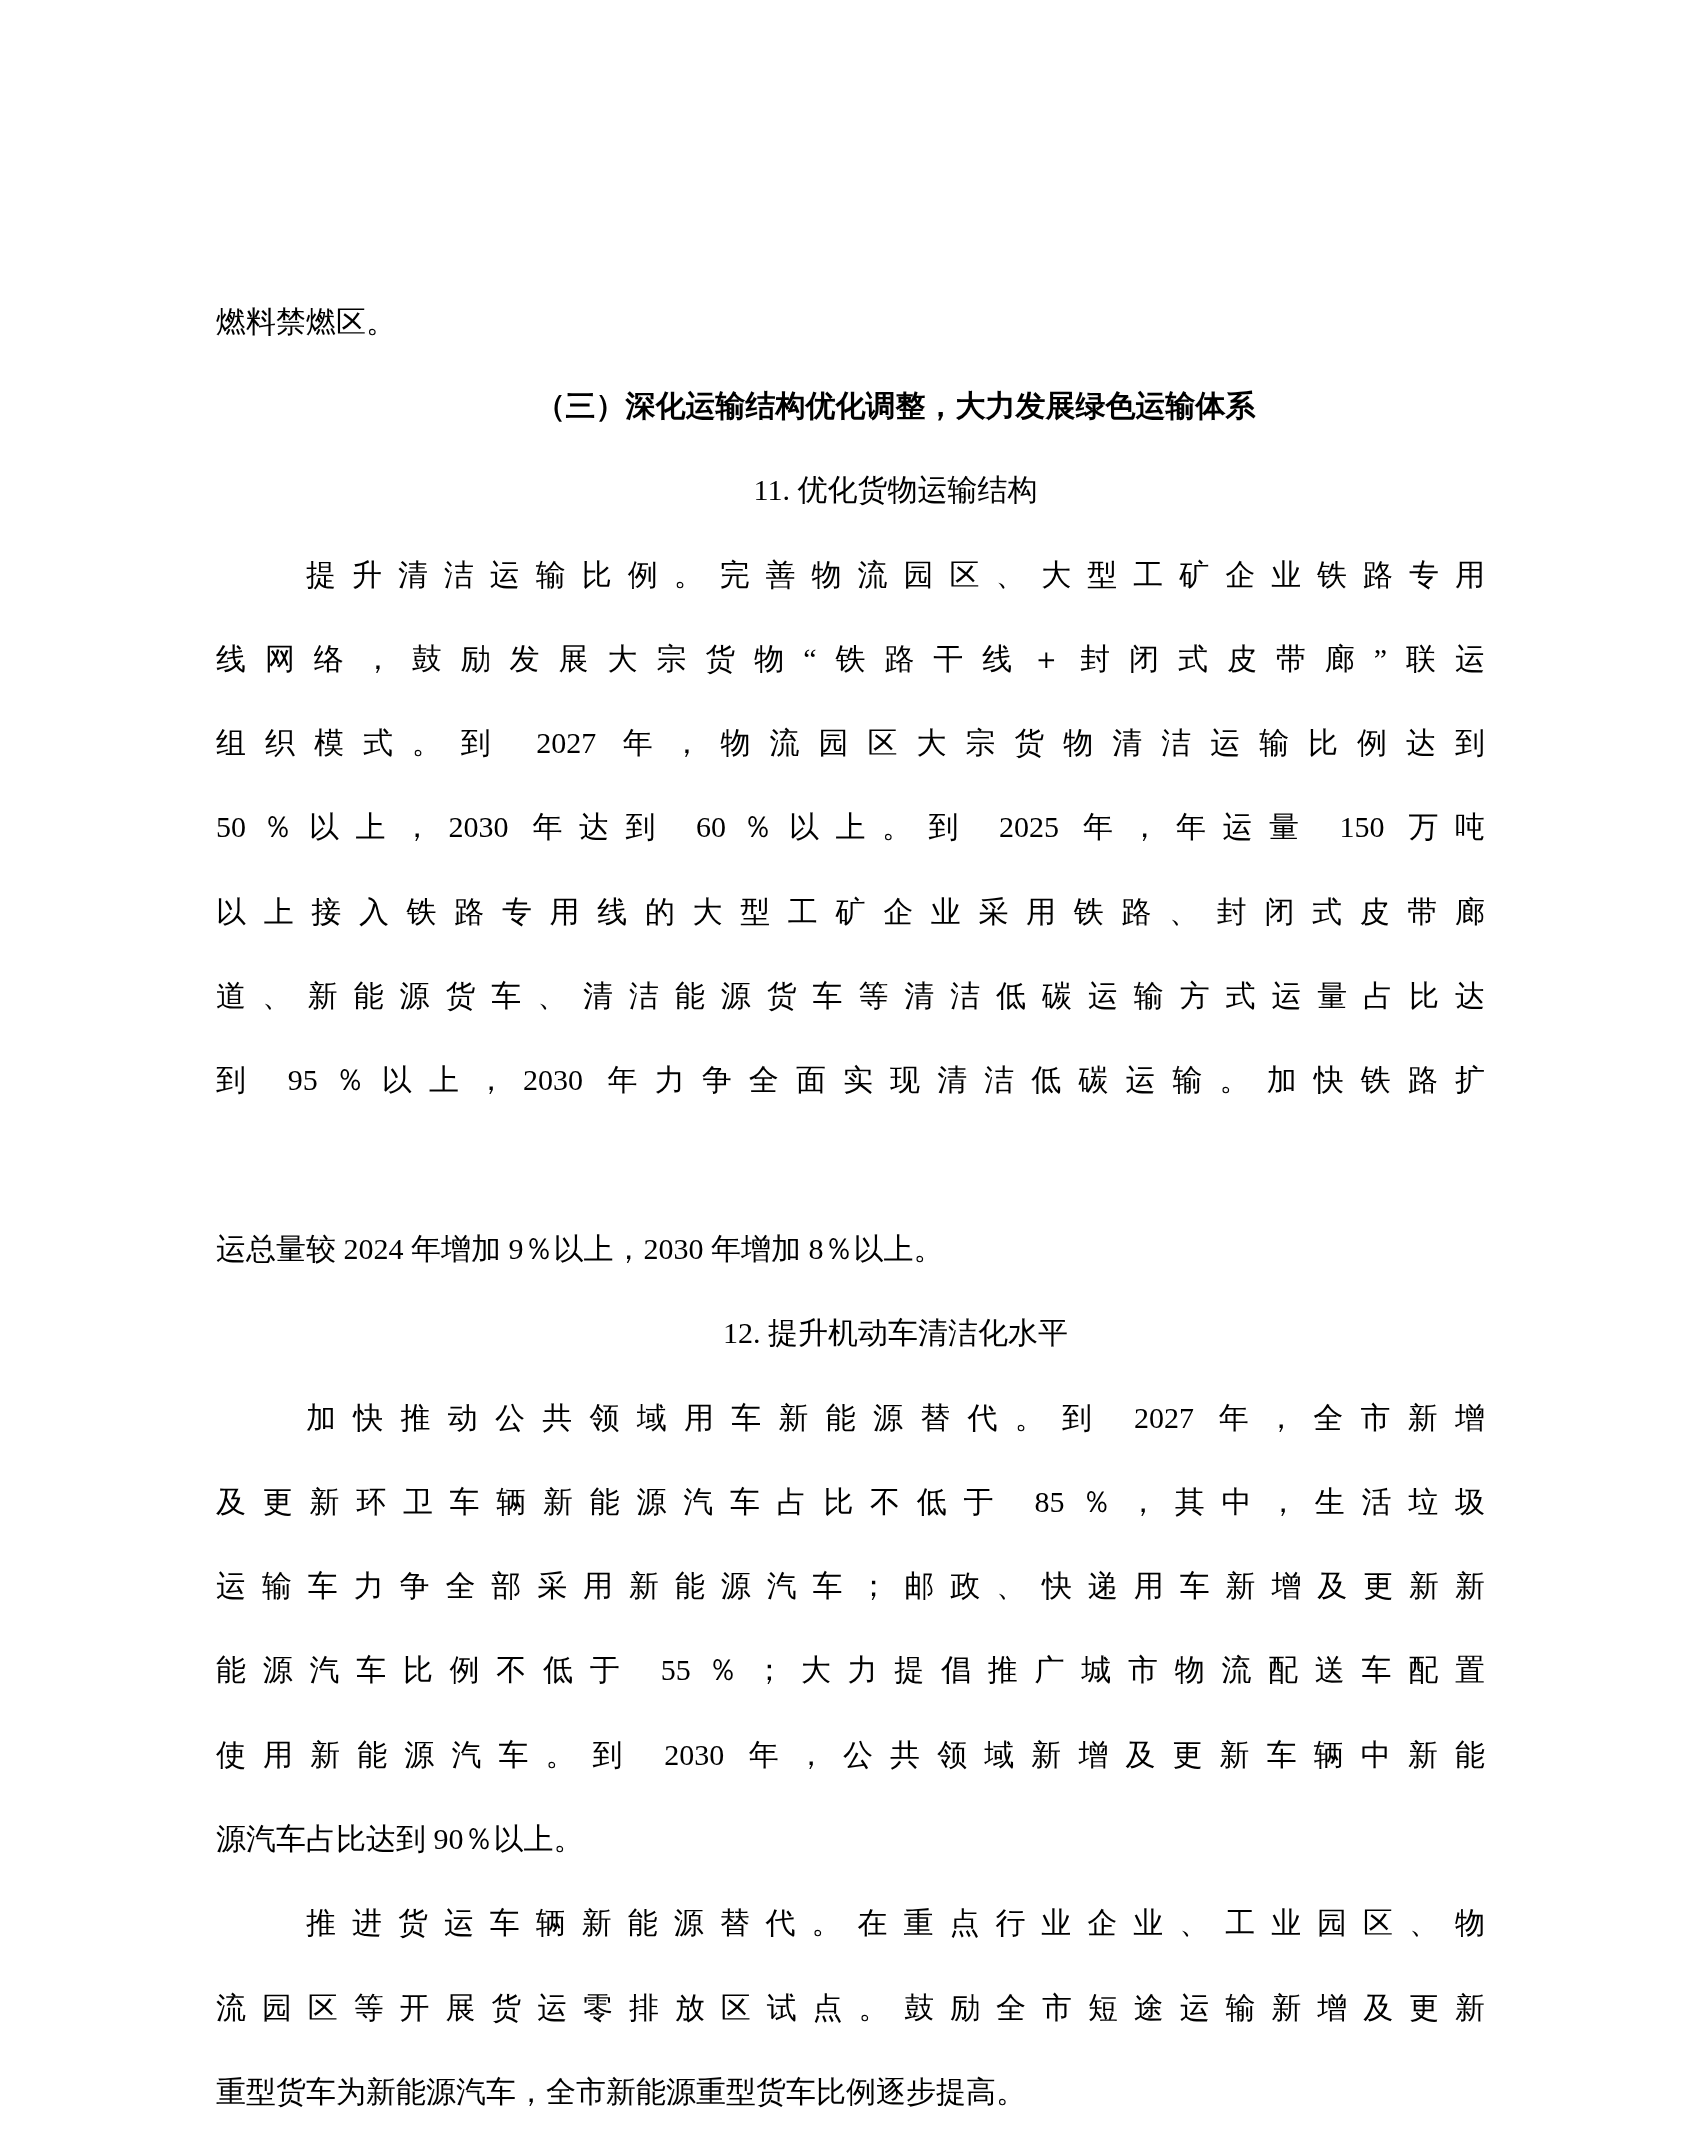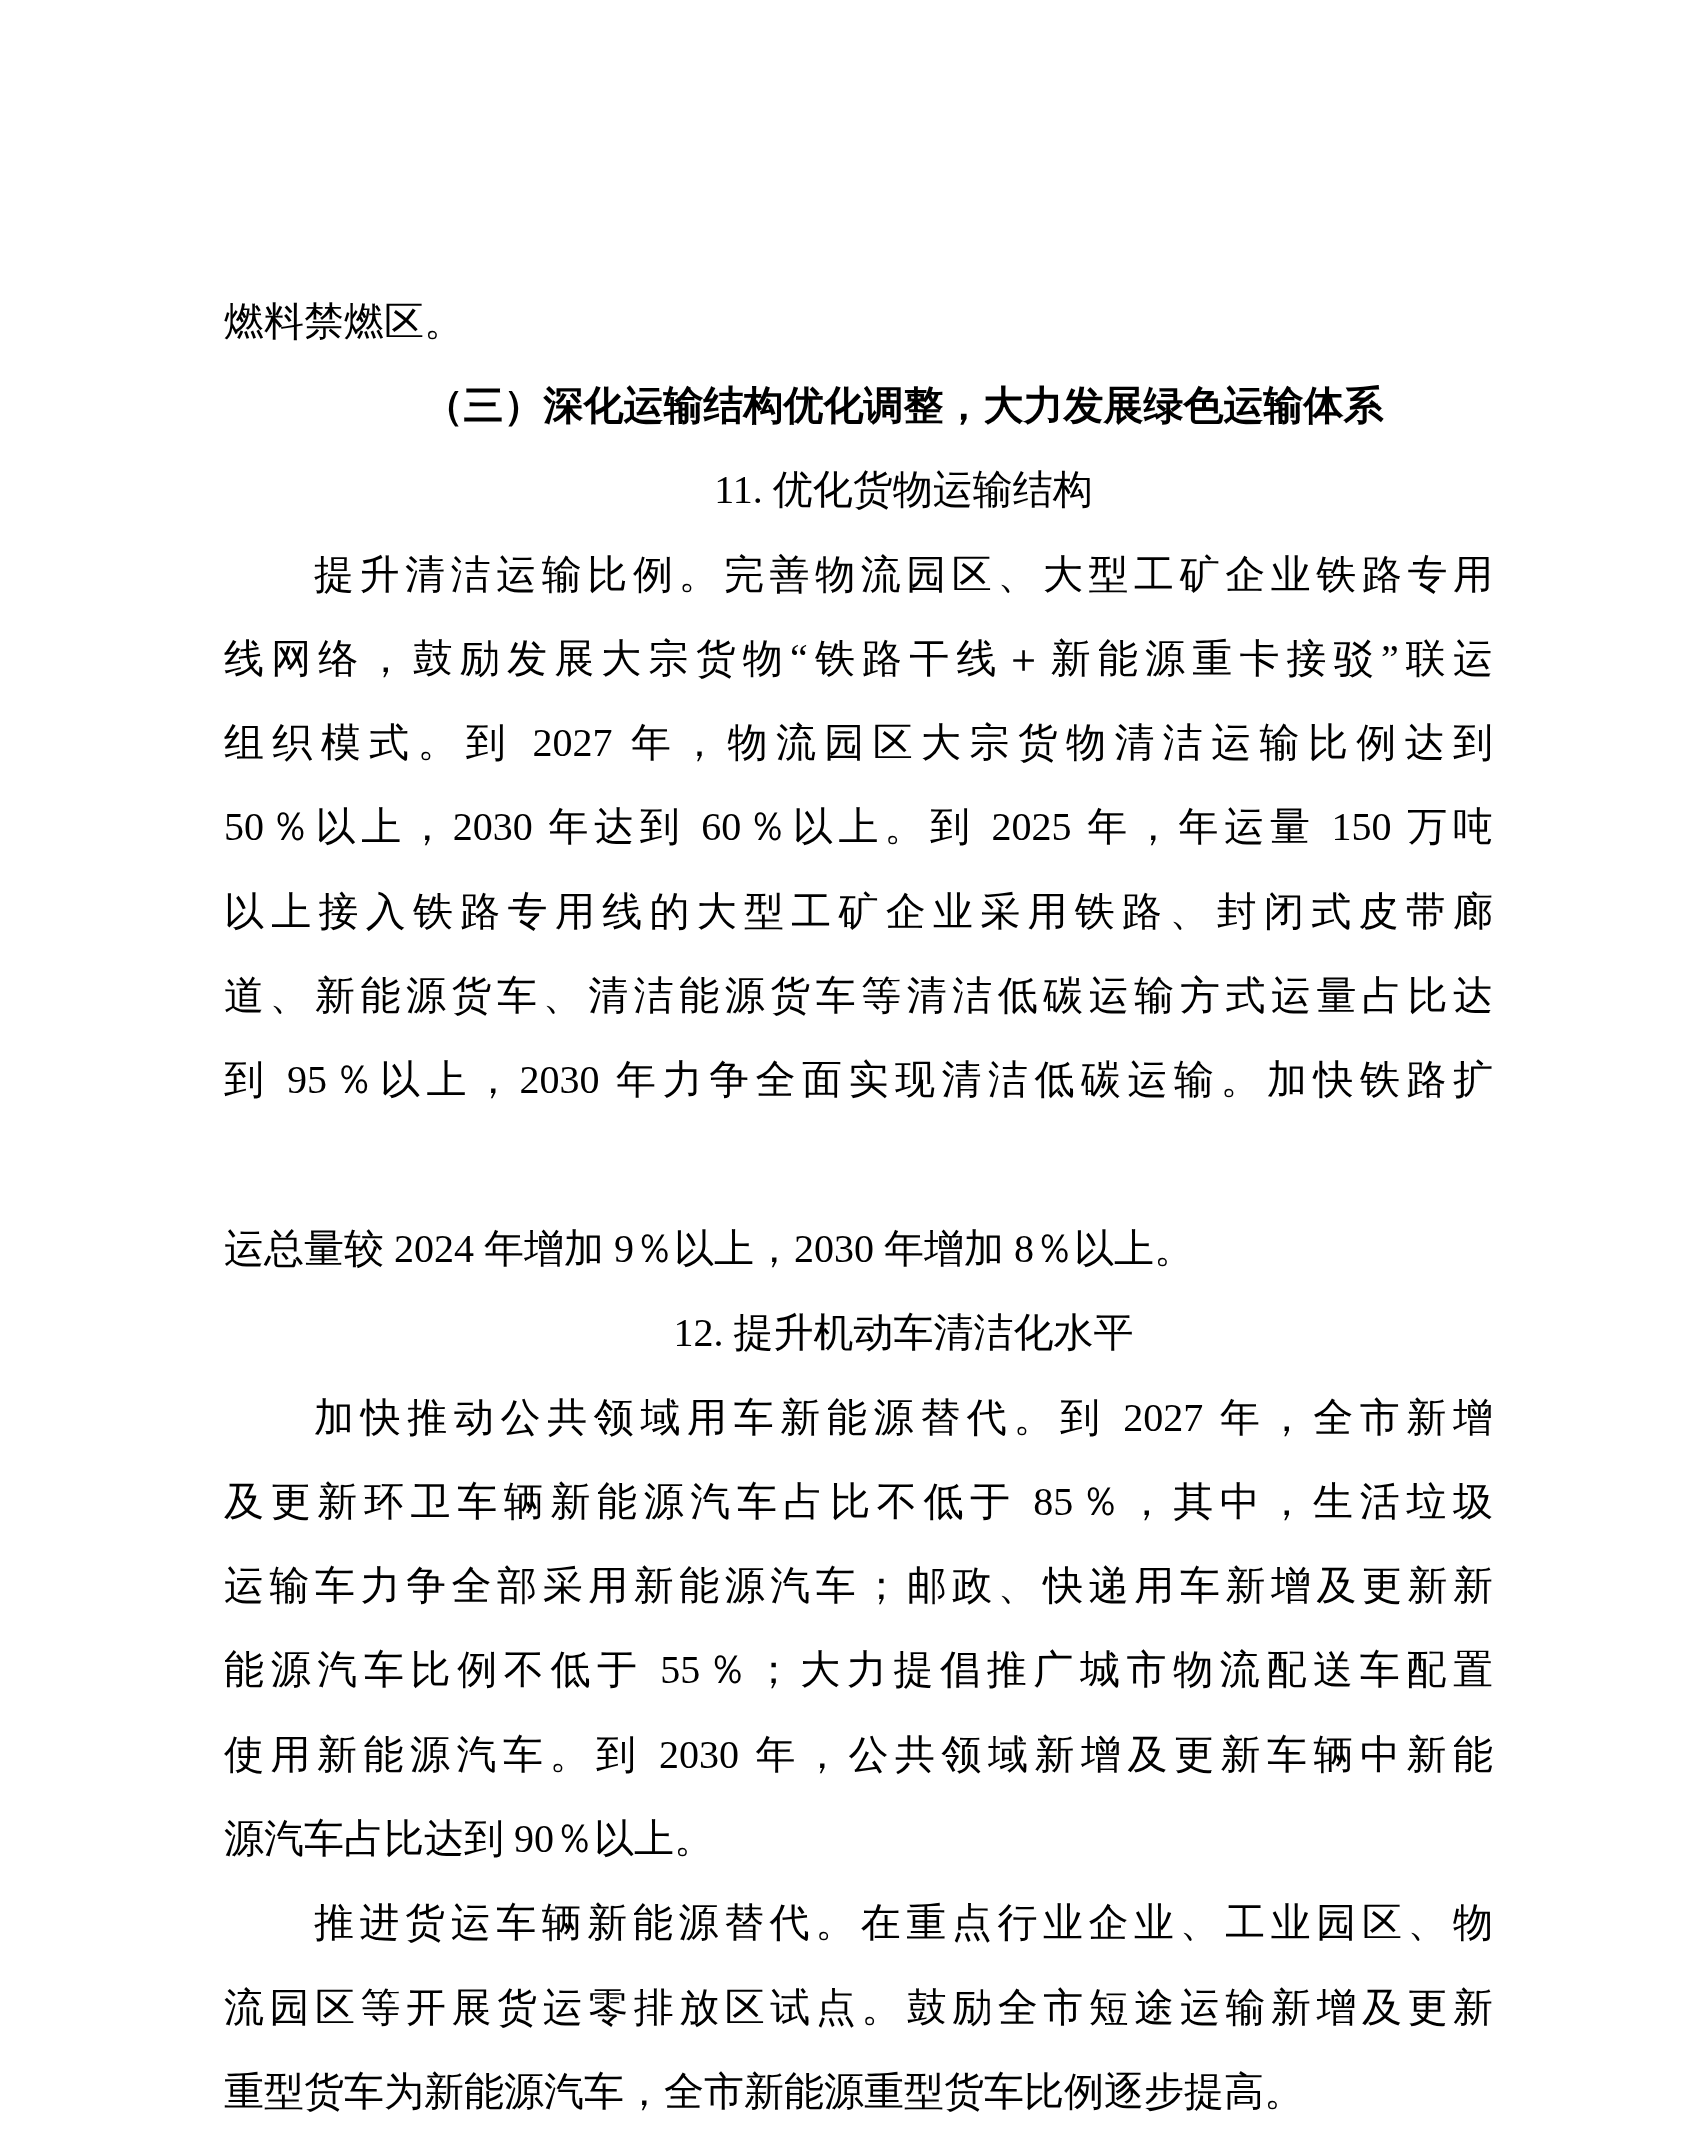--- a/index.html
+++ b/index.html
@@ -11,23 +11,23 @@
     position: relative;
     width: 1707px;
     height: 2414px;
     background: #ffffff;
     overflow: hidden;
     font-family: "Liberation Serif", "DejaVu Serif", serif;
     color: #000000;
   }
   .line {
     position: absolute;
-    left: 224px;
+    left: 216px;
     width: 1269px;
-    font-size: 40px;
+    font-size: 30px;
     line-height: 84px;
     white-space: nowrap;
     color: #000000;
   }
   
   .jf {
     white-space: normal;
     text-align: justify;
     text-align-last: justify;
     max-height: 84px;
@@ -47,21 +47,21 @@
 
 <div class="page">
 
   <div class="line" style="top:280px">燃料禁燃区。</div>
 
   <div class="line ind heading" style="top:364px">（三）深化运输结构优化调整，大力发展绿色运输体系</div>
 
   <div class="line ind" style="top:448px">11. 优化货物运输结构</div>
 
   <div class="line ind jf" style="top:533px">提升清洁运输比例。完善物流园区、大型工矿企业铁路专用</div>
-  <div class="line jf" style="top:617px">线网络，鼓励发展大宗货物“铁路干线＋新能源重卡接驳”联运</div>
+  <div class="line jf" style="top:617px">线网络，鼓励发展大宗货物“铁路干线＋封闭式皮带廊”联运</div>
   <div class="line jf" style="top:701px">组织模式。到 2027 年，物流园区大宗货物清洁运输比例达到</div>
   <div class="line jf" style="top:785px">50％以上，2030 年达到 60％以上。到 2025 年，年运量 150 万吨</div>
   <div class="line jf" style="top:954px">道、新能源货车、清洁能源货车等清洁低碳运输方式运量占比达</div>
   <div class="line jf" style="top:870px">以上接入铁路专用线的大型工矿企业采用铁路、封闭式皮带廊</div>
   <div class="line jf" style="top:1038px">到 95％以上，2030 年力争全面实现清洁低碳运输。加快铁路扩</div>
   <div class="line" style="top:1207px">运总量较 2024 年增加 9％以上，2030 年增加 8％以上。</div>
 
   <div class="line ind" style="top:1291px">12. 提升机动车清洁化水平</div>
 
   <div class="line ind jf" style="top:1376px">加快推动公共领域用车新能源替代。到 2027 年，全市新增</div>

